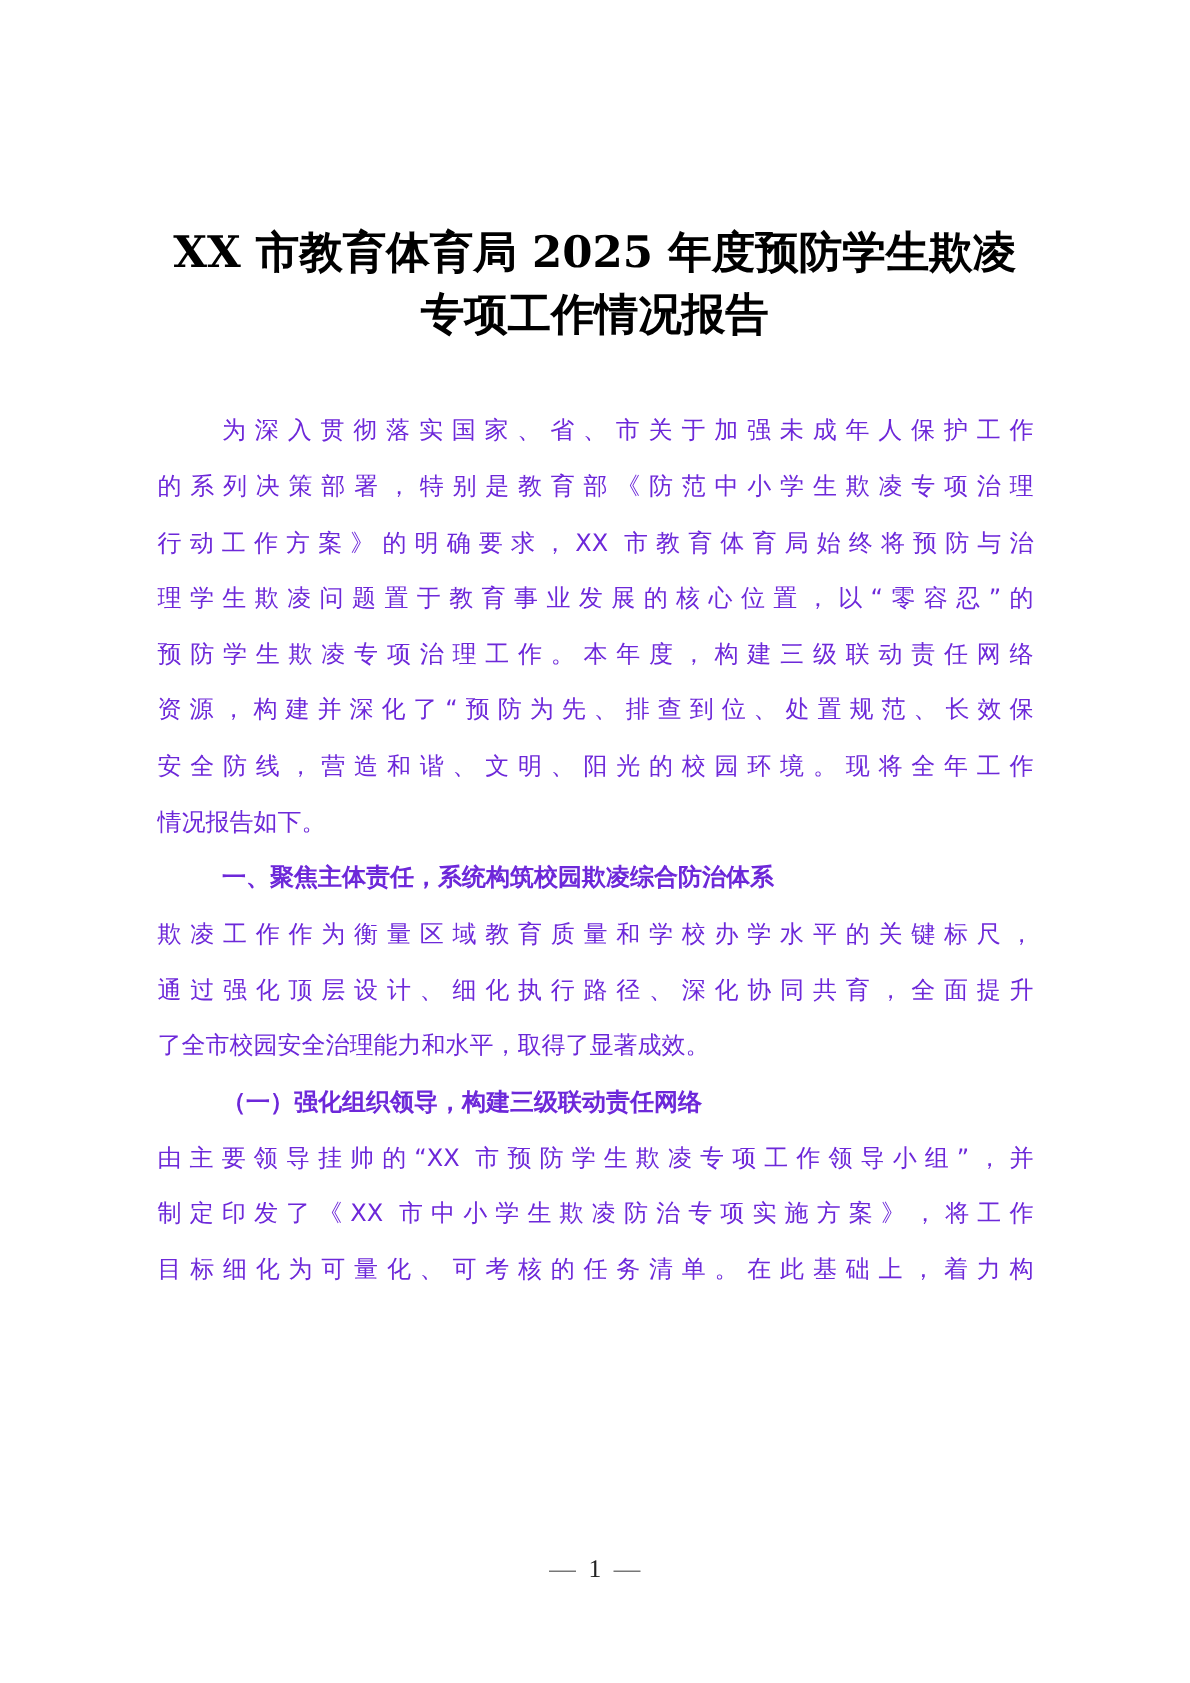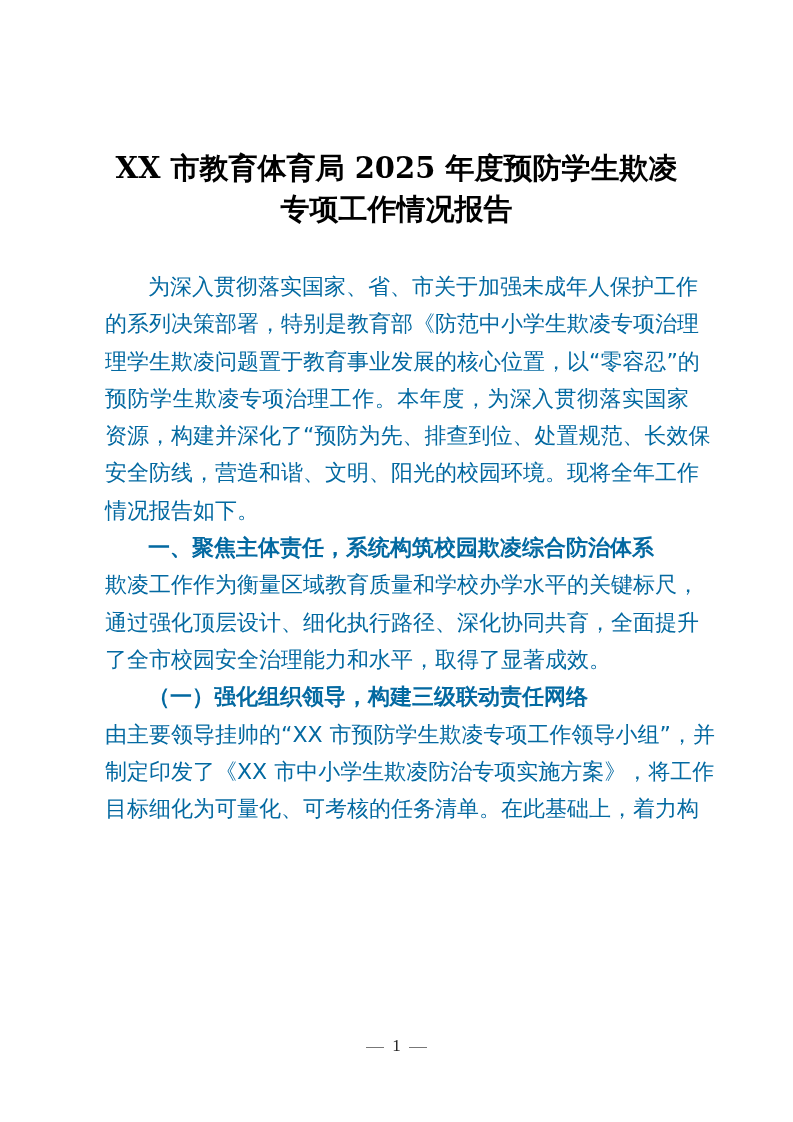--- a/index.html
+++ b/index.html
@@ -6,43 +6,44 @@
   body { width: 793px; height: 1122px; position: relative; overflow: hidden;
          font-family: "DejaVu Serif", "Liberation Serif", serif; color: #111; }
   .page { position: absolute; left: 0; top: 0; width: 793px; height: 1122px; background: #fff; }
   .title { position: absolute; left: 60px; width: 673px; text-align: center;
            font-family: "DejaVu Serif", "Liberation Serif", serif; font-weight: bold;
            font-size: 29px; line-height: 42px; color: #000; letter-spacing: 0px; }
   .title.l1 { top: 147px; text-align: center; }
   .title.l2 { top: 188px; }
   .body-text { position: absolute; left: 105px; width: 584px; top: 268px;
                font-family: "DejaVu Sans", "Liberation Sans", sans-serif;
-               font-size: 22px; line-height: 37.3px; color: #0369a1; }
+               font-size: 16px; line-height: 37.3px; color: #6d28d9; }
   .line { display: block; white-space: nowrap; height: 37.3px; text-align: justify;
           text-align-last: justify; letter-spacing: 0px; }
   .line.last { text-align-last: left; }
   .line.indent { padding-left: 43px; }
   .heading { font-weight: bold; }
   .footer { position: absolute; top: 1036px; left: 0; width: 793px; text-align: center;
             font-family: "Liberation Serif", serif; font-size: 17px; color: #222; }
   .footer .dash { display: inline-block; width: 18px; height: 1px; background: #777;
                   vertical-align: middle; margin: 0 8px; }
 </style>
 </head>
 <body>
 
 <div class="page">
   <div class="title l1">XX 市教育体育局 2025 年度预防学生欺凌</div>
   <div class="title l2">专项工作情况报告</div>
 
   <div class="body-text">
     <span class="line indent">为深入贯彻落实国家、省、市关于加强未成年人保护工作</span>
     <span class="line">的系列决策部署，特别是教育部《防范中小学生欺凌专项治理</span>
+    <span class="line">行动工作方案》的明确要求，XX 市教育体育局始终将预防与治</span>
     <span class="line">理学生欺凌问题置于教育事业发展的核心位置，以“零容忍”的</span>
-    <span class="line">预防学生欺凌专项治理工作。本年度，为深入贯彻落实国家</span>
+    <span class="line">预防学生欺凌专项治理工作。本年度，构建三级联动责任网络</span>
     <span class="line">资源，构建并深化了“预防为先、排查到位、处置规范、长效保</span>
     <span class="line">安全防线，营造和谐、文明、阳光的校园环境。现将全年工作</span>
     <span class="line last">情况报告如下。</span>
     <span class="line indent last heading">一、聚焦主体责任，系统构筑校园欺凌综合防治体系</span>
     <span class="line">欺凌工作作为衡量区域教育质量和学校办学水平的关键标尺，</span>
     <span class="line">通过强化顶层设计、细化执行路径、深化协同共育，全面提升</span>
     <span class="line last">了全市校园安全治理能力和水平，取得了显著成效。</span>
     <span class="line indent last heading">（一）强化组织领导，构建三级联动责任网络</span>
     <span class="line">由主要领导挂帅的“XX 市预防学生欺凌专项工作领导小组”，并</span>
     <span class="line">制定印发了《XX 市中小学生欺凌防治专项实施方案》，将工作</span>

